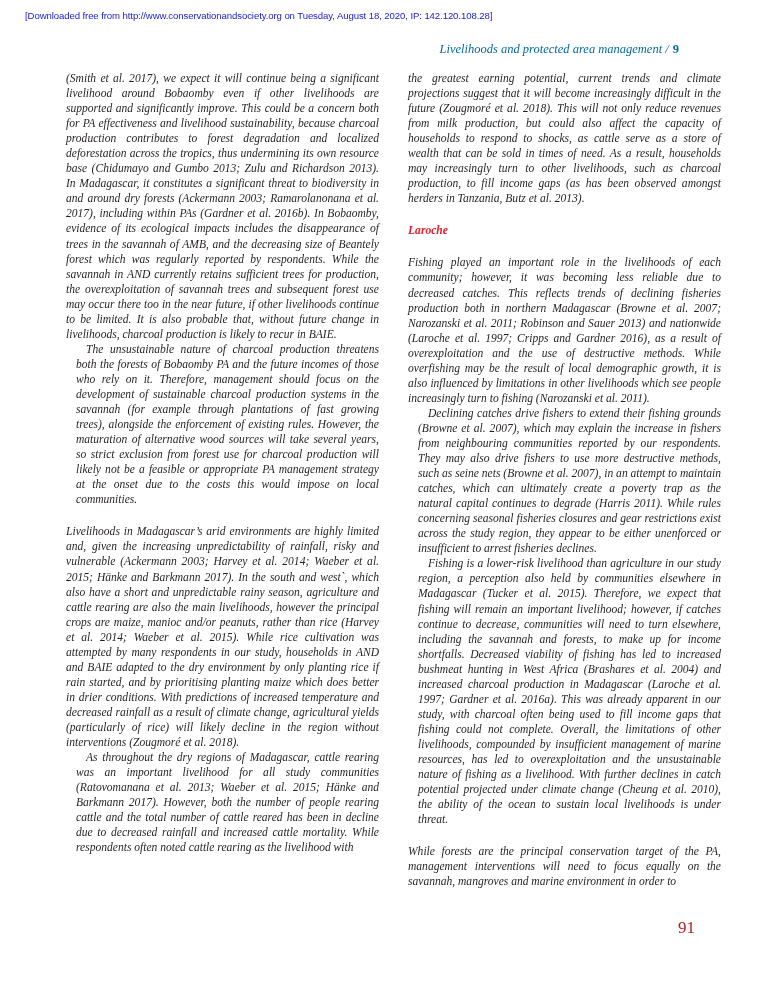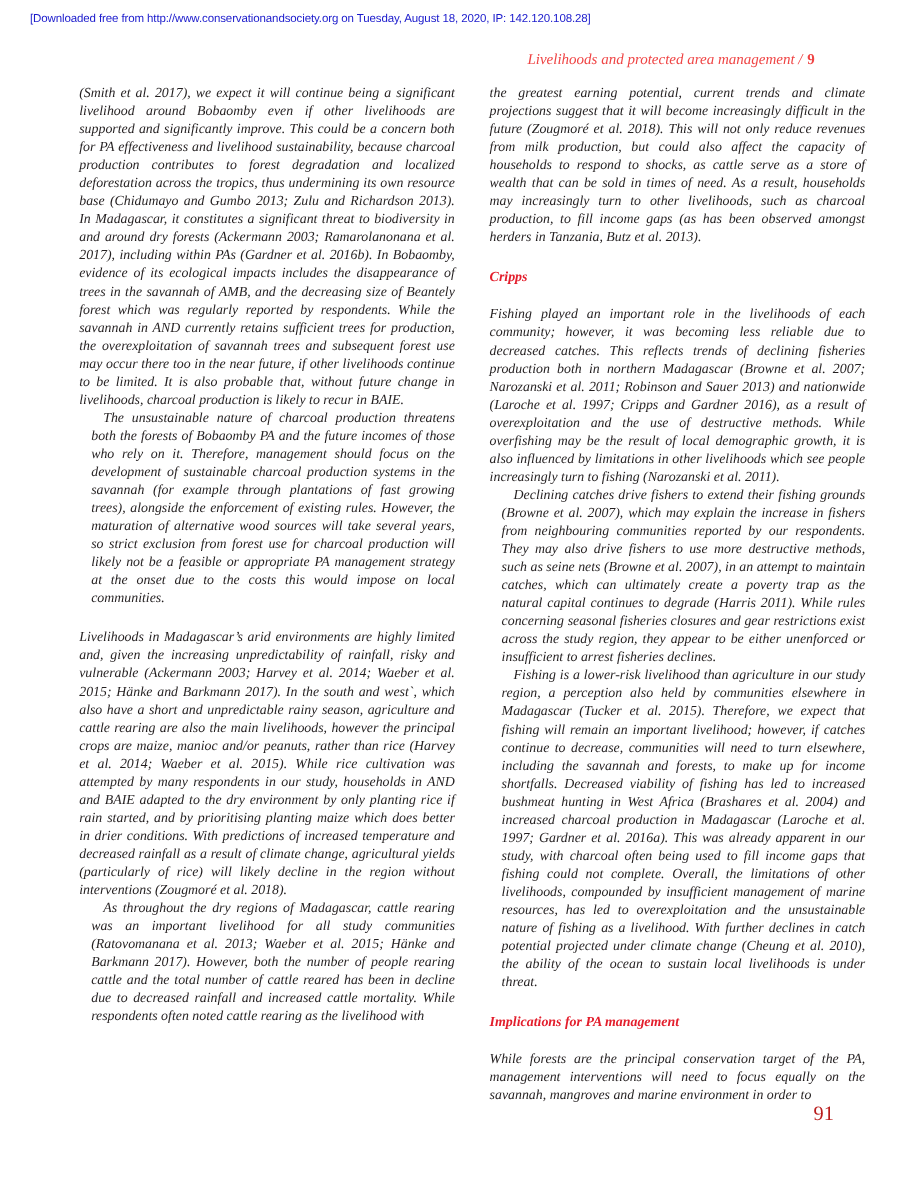--- a/index.html
+++ b/index.html
@@ -1,20 +1,20 @@
 <!DOCTYPE html>
 <html><head>
 <meta charset="utf-8">
 <style>
   html, body { margin: 0; padding: 0; background: #ffffff; }
   body { width: 765px; height: 990px; position: relative; overflow: hidden;
          font-family: "Liberation Serif", "DejaVu Serif", serif; color: #231f20; }
   .banner { position: absolute; left: 25px; top: 10px; font-family: "Liberation Sans", "DejaVu Sans", sans-serif;
             font-size: 9.6px; color: #1a1acc; white-space: nowrap; letter-spacing: -0.1px; }
-  .running-head { position: absolute; right: 86px; top: 42px; font-size: 12.5px; font-style: italic; color: #ef4444; white-space: nowrap; }
+  .running-head { position: absolute; right: 86px; top: 42px; font-size: 12.5px; font-style: italic; color: #0369a1; white-space: nowrap; }
   .running-head .pg { font-style: normal; font-weight: bold; margin-left: 4px; }
   .col { position: absolute; top: 71px; width: 313px; font-size: 11.55px; line-height: 15.05px; text-align: justify; font-style: italic; }
   .col.left { left: 66px; }
   .col.right { left: 408px; }
   .col p { margin: 0; text-indent: 0; hyphens: none; }
   .col p.indent { text-indent: 10px; margin-left: 10px; }
   .col h3 { margin: 0; color: #e31e2c; font-size: 11.6px; font-weight: bold; line-height: 15px; }
   .gap-after { margin-bottom: 17px !important; }
   .folio { position: absolute; right: 70px; top: 918px; font-size: 17px; color: #b91c1c; }
 </style>
@@ -29,21 +29,20 @@
 
 <div class="col left">
   <p>(Smith et al. 2017), we expect it will continue being a significant livelihood around Bobaomby even if other livelihoods are supported and significantly improve. This could be a concern both for PA effectiveness and livelihood sustainability, because charcoal production contributes to forest degradation and localized deforestation across the tropics, thus undermining its own resource base (Chidumayo and Gumbo 2013; Zulu and Richardson 2013). In Madagascar, it constitutes a significant threat to biodiversity in and around dry forests (Ackermann 2003; Ramarolanonana et al. 2017), including within PAs (Gardner et al. 2016b). In Bobaomby, evidence of its ecological impacts includes the disappearance of trees in the savannah of AMB, and the decreasing size of Beantely forest which was regularly reported by respondents. While the savannah in AND currently retains sufficient trees for production, the overexploitation of savannah trees and subsequent forest use may occur there too in the near future, if other livelihoods continue to be limited. It is also probable that, without future change in livelihoods, charcoal production is likely to recur in BAIE.</p>
   <p class="indent gap-after">The unsustainable nature of charcoal production threatens both the forests of Bobaomby PA and the future incomes of those who rely on it. Therefore, management should focus on the development of sustainable charcoal production systems in the savannah (for example through plantations of fast growing trees), alongside the enforcement of existing rules. However, the maturation of alternative wood sources will take several years, so strict exclusion from forest use for charcoal production will likely not be a feasible or appropriate PA management strategy at the onset due to the costs this would impose on local communities.</p>
   <p>Livelihoods in Madagascar’s arid environments are highly limited and, given the increasing unpredictability of rainfall, risky and vulnerable (Ackermann 2003; Harvey et al. 2014; Waeber et al. 2015; Hänke and Barkmann 2017). In the south and west`, which also have a short and unpredictable rainy season, agriculture and cattle rearing are also the main livelihoods, however the principal crops are maize, manioc and/or peanuts, rather than rice (Harvey et al. 2014; Waeber et al. 2015). While rice cultivation was attempted by many respondents in our study, households in AND and BAIE adapted to the dry environment by only planting rice if rain started, and by prioritising planting maize which does better in drier conditions. With predictions of increased temperature and decreased rainfall as a result of climate change, agricultural yields (particularly of rice) will likely decline in the region without interventions (Zougmoré et al. 2018).</p>
   <p class="indent">As throughout the dry regions of Madagascar, cattle rearing was an important livelihood for all study communities (Ratovomanana et al. 2013; Waeber et al. 2015; Hänke and Barkmann 2017). However, both the number of people rearing cattle and the total number of cattle reared has been in decline due to decreased rainfall and increased cattle mortality. While respondents often noted cattle rearing as the livelihood with</p>
 </div>
 
 <div class="col right">
   <p class="gap-after">the greatest earning potential, current trends and climate projections suggest that it will become increasingly difficult in the future (Zougmoré et al. 2018). This will not only reduce revenues from milk production, but could also affect the capacity of households to respond to shocks, as cattle serve as a store of wealth that can be sold in times of need. As a result, households may increasingly turn to other livelihoods, such as charcoal production, to fill income gaps (as has been observed amongst herders in Tanzania, Butz et al. 2013).</p>
-  <h3 class="gap-after" style="color: rgb(227, 30, 44);">Cripps</h3>
+  <h3 class="gap-after" style="color: rgb(227, 30, 44);">Laroche</h3>
   <p>Fishing played an important role in the livelihoods of each community; however, it was becoming less reliable due to decreased catches. This reflects trends of declining fisheries production both in northern Madagascar (Browne et al. 2007; Narozanski et al. 2011; Robinson and Sauer 2013) and nationwide (Laroche et al. 1997; Cripps and Gardner 2016), as a result of overexploitation and the use of destructive methods. While overfishing may be the result of local demographic growth, it is also influenced by limitations in other livelihoods which see people increasingly turn to fishing (Narozanski et al. 2011).</p>
   <p class="indent">Declining catches drive fishers to extend their fishing grounds (Browne et al. 2007), which may explain the increase in fishers from neighbouring communities reported by our respondents. They may also drive fishers to use more destructive methods, such as seine nets (Browne et al. 2007), in an attempt to maintain catches, which can ultimately create a poverty trap as the natural capital continues to degrade (Harris 2011). While rules concerning seasonal fisheries closures and gear restrictions exist across the study region, they appear to be either unenforced or insufficient to arrest fisheries declines.</p>
   <p class="indent gap-after">Fishing is a lower-risk livelihood than agriculture in our study region, a perception also held by communities elsewhere in Madagascar (Tucker et al. 2015). Therefore, we expect that fishing will remain an important livelihood; however, if catches continue to decrease, communities will need to turn elsewhere, including the savannah and forests, to make up for income shortfalls. Decreased viability of fishing has led to increased bushmeat hunting in West Africa (Brashares et al. 2004) and increased charcoal production in Madagascar (Laroche et al. 1997; Gardner et al. 2016a). This was already apparent in our study, with charcoal often being used to fill income gaps that fishing could not complete. Overall, the limitations of other livelihoods, compounded by insufficient management of marine resources, has led to overexploitation and the unsustainable nature of fishing as a livelihood. With further declines in catch potential projected under climate change (Cheung et al. 2010), the ability of the ocean to sustain local livelihoods is under threat.</p>
-  <h3 class="gap-after" style="color: rgb(227, 30, 44);">Implications for PA management</h3>
   <p>While forests are the principal conservation target of the PA, management interventions will need to focus equally on the savannah, mangroves and marine environment in order to</p>
 </div>
 
 <div class="folio">91</div>
 
 </body></html>

